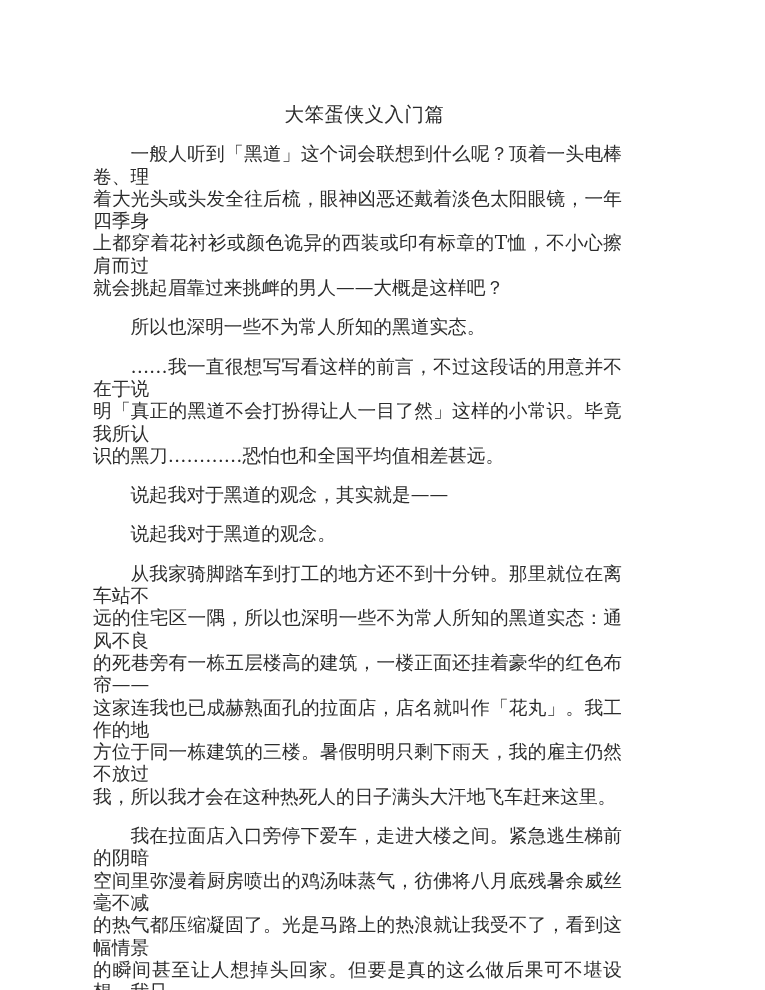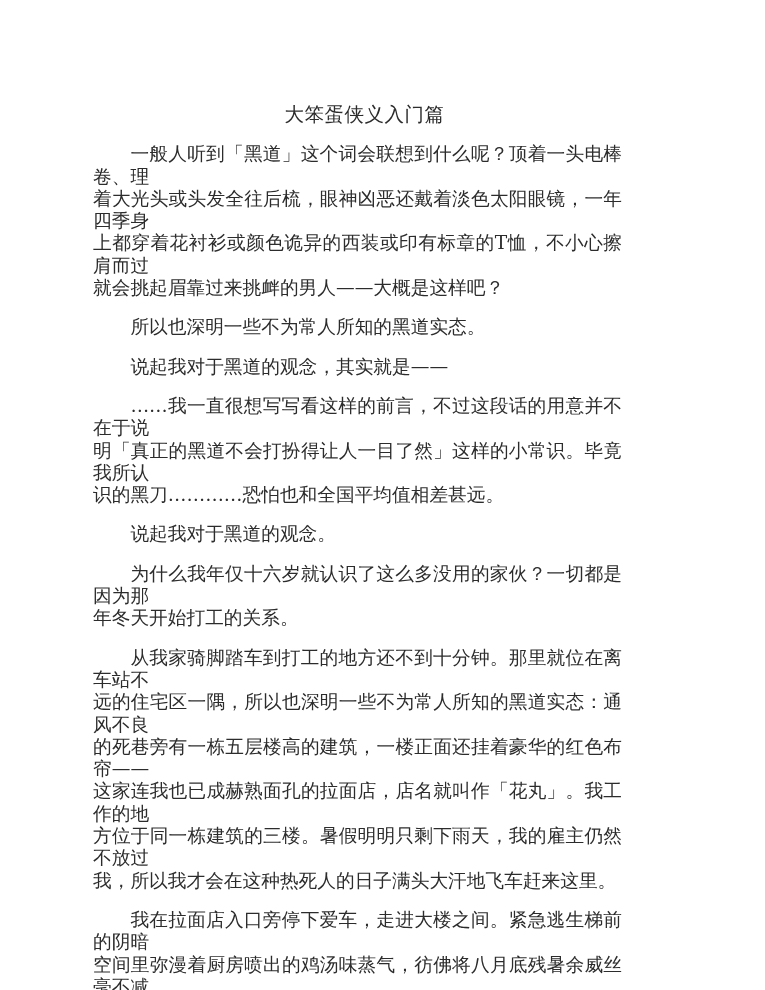--- a/index.html
+++ b/index.html
@@ -44,27 +44,25 @@
 <body>
 
 <div class="page">
   <h1 class="doc-title">大笨蛋侠义入门篇</h1>
 
   <p class="para">一般人听到「黑道」这个词会联想到什么呢？顶着一头电棒卷、理
 着大光头或头发全往后梳，眼神凶恶还戴着淡色太阳眼镜，一年四季身
 上都穿着花衬衫或颜色诡异的西装或印有标章的T恤，不小心擦肩而过
 就会挑起眉靠过来挑衅的男人——大概是这样吧？</p>
   <p class="para">所以也深明一些不为常人所知的黑道实态。</p>
-  <p class="para">说起我对于黑道的观念，其实就是——</p>
   <p class="para">……我一直很想写写看这样的前言，不过这段话的用意并不在于说
 明「真正的黑道不会打扮得让人一目了然」这样的小常识。毕竟我所认
 识的黑刀…………恐怕也和全国平均值相差甚远。</p>
+  <p class="para">说起我对于黑道的观念，其实就是——</p>
   <p class="para">说起我对于黑道的观念。</p>
-  <p class="para">为什么我年仅十六岁就认识了这么多没用的家伙？一切都是因为那
-年冬天开始打工的关系。</p>
   <p class="para">从我家骑脚踏车到打工的地方还不到十分钟。那里就位在离车站不
 远的住宅区一隅，所以也深明一些不为常人所知的黑道实态：通风不良
 的死巷旁有一栋五层楼高的建筑，一楼正面还挂着豪华的红色布帘——
 这家连我也已成赫熟面孔的拉面店，店名就叫作「花丸」。我工作的地
 方位于同一栋建筑的三楼。暑假明明只剩下雨天，我的雇主仍然不放过
 我，所以我才会在这种热死人的日子满头大汗地飞车赶来这里。</p>
   <p class="para">我在拉面店入口旁停下爱车，走进大楼之间。紧急逃生梯前的阴暗
 空间里弥漫着厨房喷出的鸡汤味蒸气，彷佛将八月底残暑余威丝毫不减
 的热气都压缩凝固了。光是马路上的热浪就让我受不了，看到这幅情景
 的瞬间甚至让人想掉头回家。但要是真的这么做后果可不堪设想，我只

